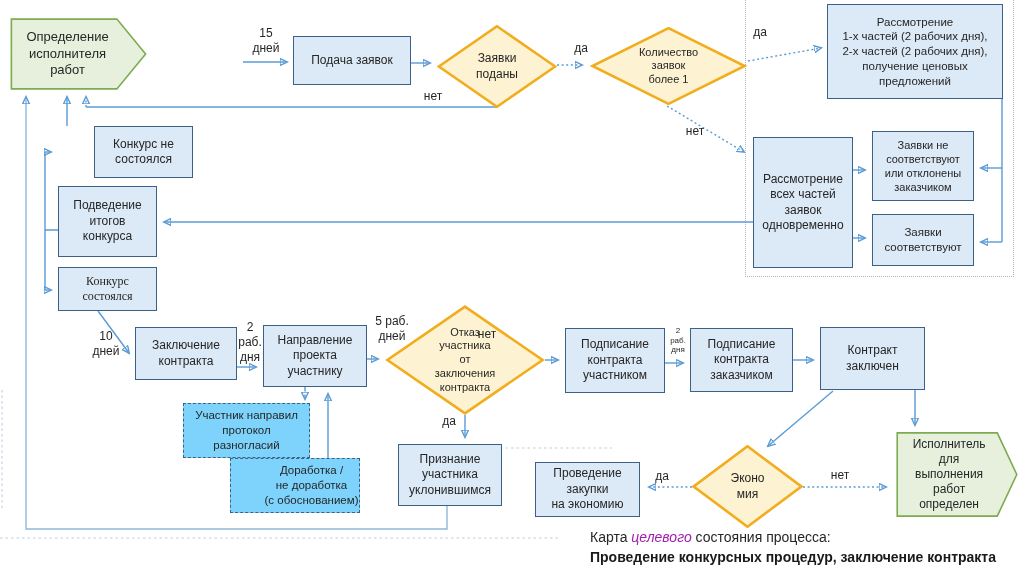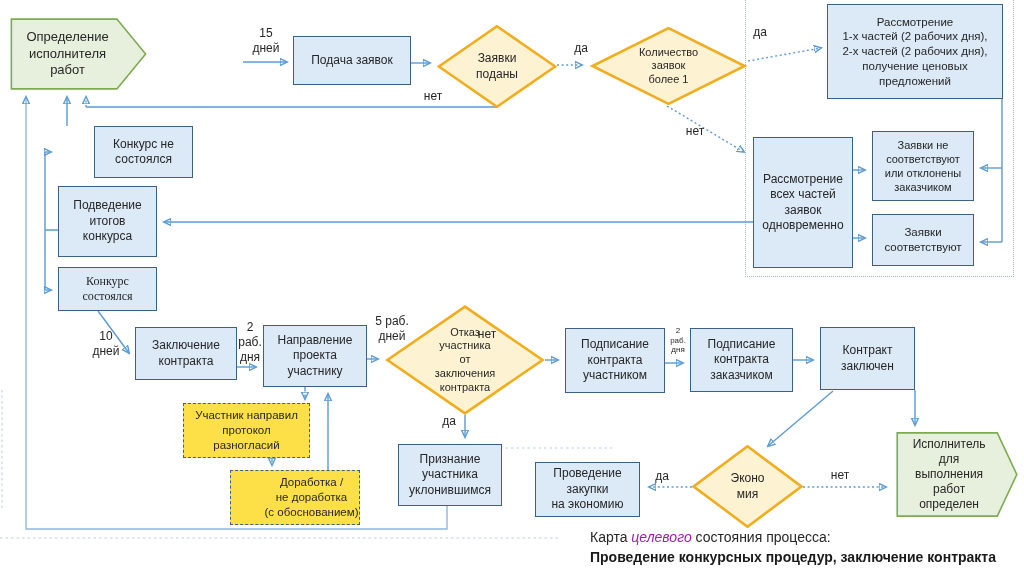--- a/index.html
+++ b/index.html
@@ -12,21 +12,21 @@
   .wires .dotted path { stroke-dasharray:2 2.6; }
   .wires .dashedg path { stroke-dasharray:4.5 3; }
   .wires .lightg path { stroke:#8fb8de; }
   .wires .deco path { stroke:#bcd0e2; stroke-width:1.1; stroke-dasharray:2.5 3; }
   .container-dashed {
     position:absolute; left:745px; top:-8px; width:267px; height:283px;
     border:1.2px dotted #a7b9c8; z-index:0;
   }
   .node { position:absolute; z-index:2; display:flex; align-items:center; justify-content:center; box-sizing:border-box; }
   .box { background:#dce9f6; border:1.4px solid #3d6186; }
-  .dashedbox { background:#fde047; border:1.4px dashed #3d6186; }
+  .dashedbox { background:#7dd3fc; border:1.4px dashed #3d6186; }
   .shape { position:absolute; left:0; top:0; width:100%; height:100%; }
   .diamond .shape polygon { fill:#fdf2d2; stroke:#f1ad1d; stroke-width:2.6; vector-effect:non-scaling-stroke; }
   .garrow .shape polygon { fill:#e7f0dd; stroke:#7cab50; stroke-width:1.6; vector-effect:non-scaling-stroke; }
   .nlabel {
     position:relative; width:100%; text-align:center; white-space:pre-line;
     line-height:1.28; font-size:12px; color:#262626; z-index:2;
   }
   .flabel {
     position:absolute; transform:translateX(-50%); text-align:center;
     white-space:pre-line; font-size:12px; line-height:15px; color:#262626; z-index:3;
@@ -168,30 +168,30 @@
   <div class="node box" style="left:565px;top:328px;width:100px;height:65px;">
     <div class="nlabel">Подписание
 контракта
 участником</div>
   </div>
   <div class="node box" style="left:690px;top:328px;width:103px;height:64px;">
     <div class="nlabel">Подписание
 контракта
 заказчиком</div>
   </div>
-  <div class="node box" style="left:820px;top:327px;width:95px;height:63px;">
+  <div class="node box" style="left:820px;top:327px;width:105px;height:63px;">
     <div class="nlabel">Контракт
 заключен</div>
   </div>
   <div class="node dashedbox" style="left:183px;top:403px;width:127px;height:55px;">
     <div class="nlabel" style="font-size:11.5px;">Участник направил
 протокол
 разногласий</div>
   </div>
-  <div class="node dashedbox" style="left:230px;top:470px;width:130px;height:55px;padding-left:33px;">
+  <div class="node dashedbox" style="left:230px;top:458px;width:130px;height:55px;padding-left:33px;">
     <div class="nlabel" style="font-size:11.5px;">Доработка /
 не доработка
 (с обоснованием)</div>
   </div>
   <div class="node box" style="left:398px;top:444px;width:104px;height:62px;">
     <div class="nlabel">Признание
 участника
 уклонившимся</div>
   </div>
   <div class="node box" style="left:535px;top:462px;width:105px;height:55px;">

